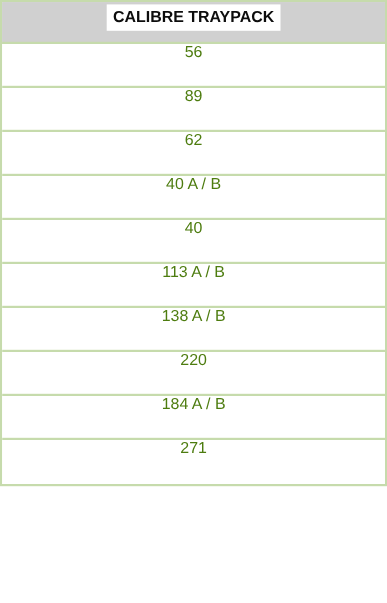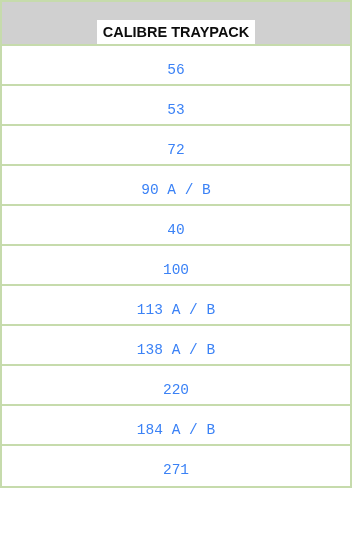--- a/index.html
+++ b/index.html
@@ -40,21 +40,21 @@
     height: 36px;
   }
 
   .header-label {
     display: inline-block;
     background: #ffffff;
     color: #0d0d0d;
     font-size: 14.5px;
     line-height: 20px;
     padding: 2px 6px 2px 6px;
-    margin-top: 18px;
+    margin-top: 2px;
     white-space: nowrap;
   }
 
   .data-row {
     height: 38px;
   }
 
   .data-cell {
     background: #ffffff;
     border-bottom: 2px solid #c6dbac;
@@ -64,26 +64,25 @@
     height: 38px;
   }
 
   .data-row:last-child .data-cell {
     border-bottom: none;
     height: 40px;
   }
 
   .cell-text {
     display: block;
-    color: #3b82f6;
+    color: #4d7c0f;
     font-size: 14.5px;
     line-height: 16px;
-    padding-top: 16px;
+    padding-top: 0;
     white-space: nowrap;
-    font-family: Liberation Mono, monospace;
   }
 </style>
 </head>
 <body>
 
 <table id="calibre-table">
   <thead>
     <tr class="header-row">
       <th class="header-cell">
         <span class="header-label">CALIBRE TRAYPACK</span>
@@ -91,41 +90,36 @@
     </tr>
   </thead>
   <tbody id="table-body">
   <tr class="data-row">
         <td class="data-cell">
           <span class="cell-text">56</span>
         </td>
       </tr>
       <tr class="data-row">
         <td class="data-cell">
-          <span class="cell-text">53</span>
+          <span class="cell-text">89</span>
         </td>
       </tr>
       <tr class="data-row">
         <td class="data-cell">
-          <span class="cell-text">72</span>
+          <span class="cell-text">62</span>
         </td>
       </tr>
       <tr class="data-row">
         <td class="data-cell">
-          <span class="cell-text">90 A / B</span>
+          <span class="cell-text">40 A / B</span>
         </td>
       </tr>
       <tr class="data-row">
         <td class="data-cell">
           <span class="cell-text">40</span>
-        </td>
-      </tr>
-      <tr class="data-row">
-        <td class="data-cell">
-          <span class="cell-text">100</span>
         </td>
       </tr>
       <tr class="data-row">
         <td class="data-cell">
           <span class="cell-text">113 A / B</span>
         </td>
       </tr>
       <tr class="data-row">
         <td class="data-cell">
           <span class="cell-text">138 A / B</span>

